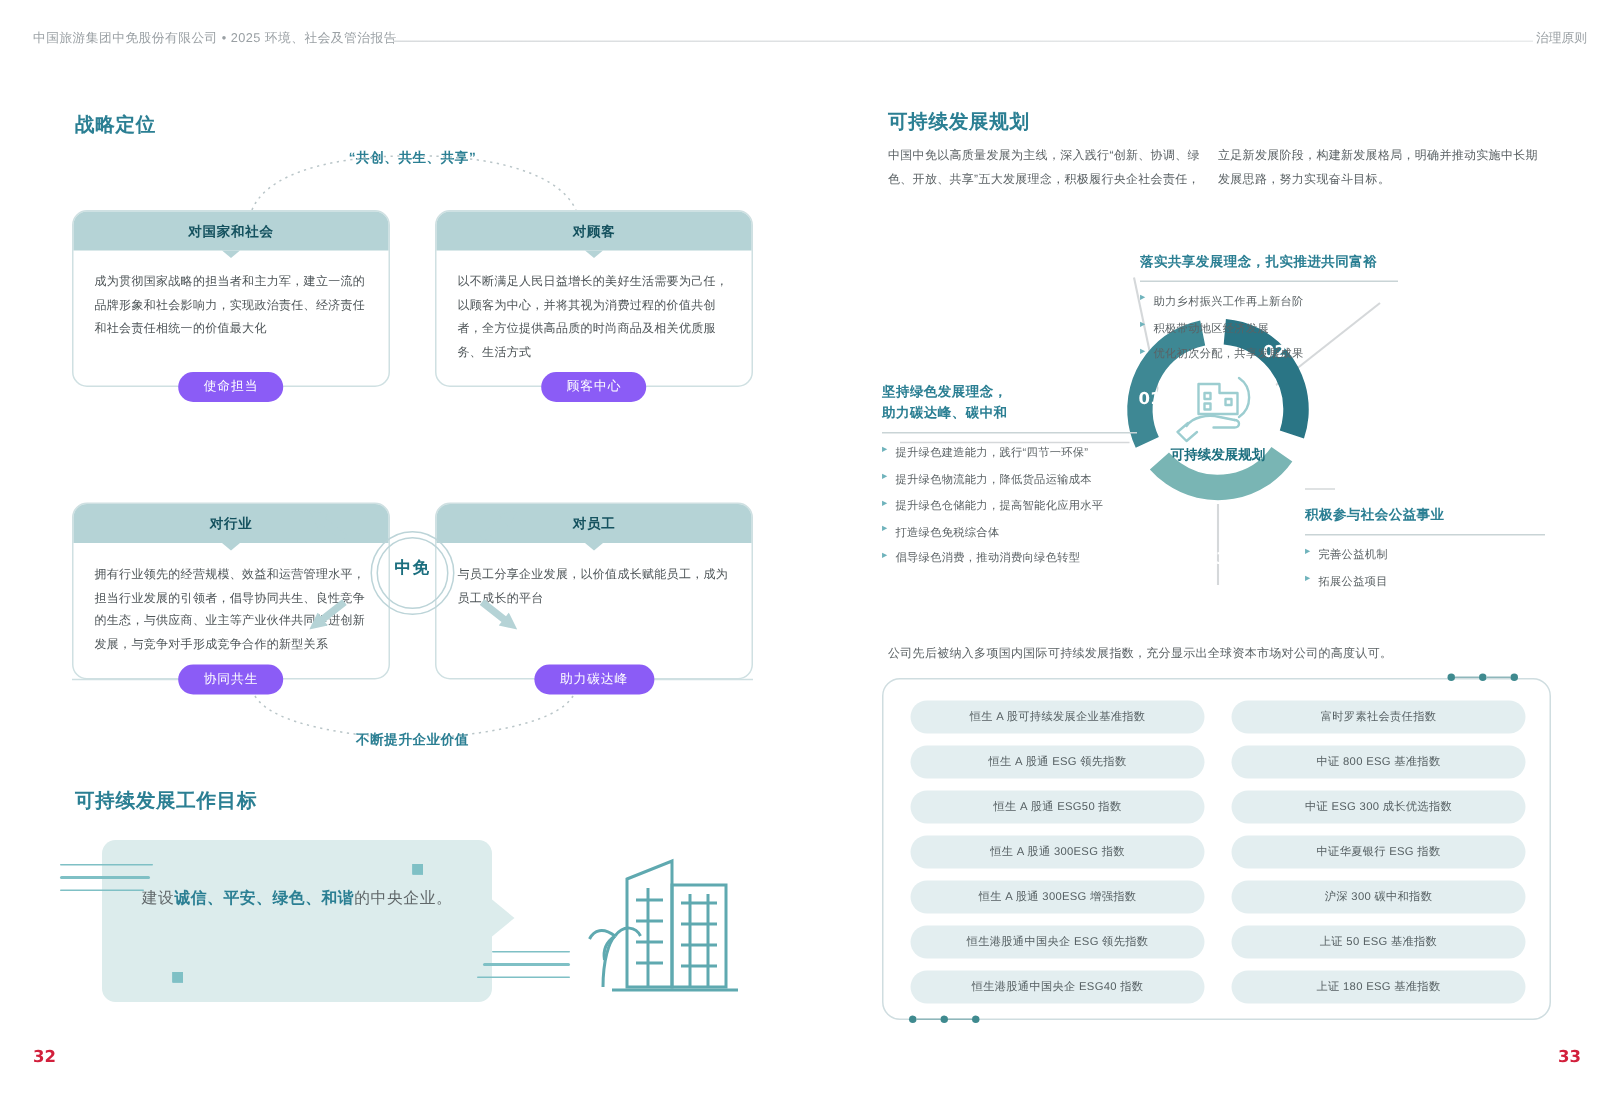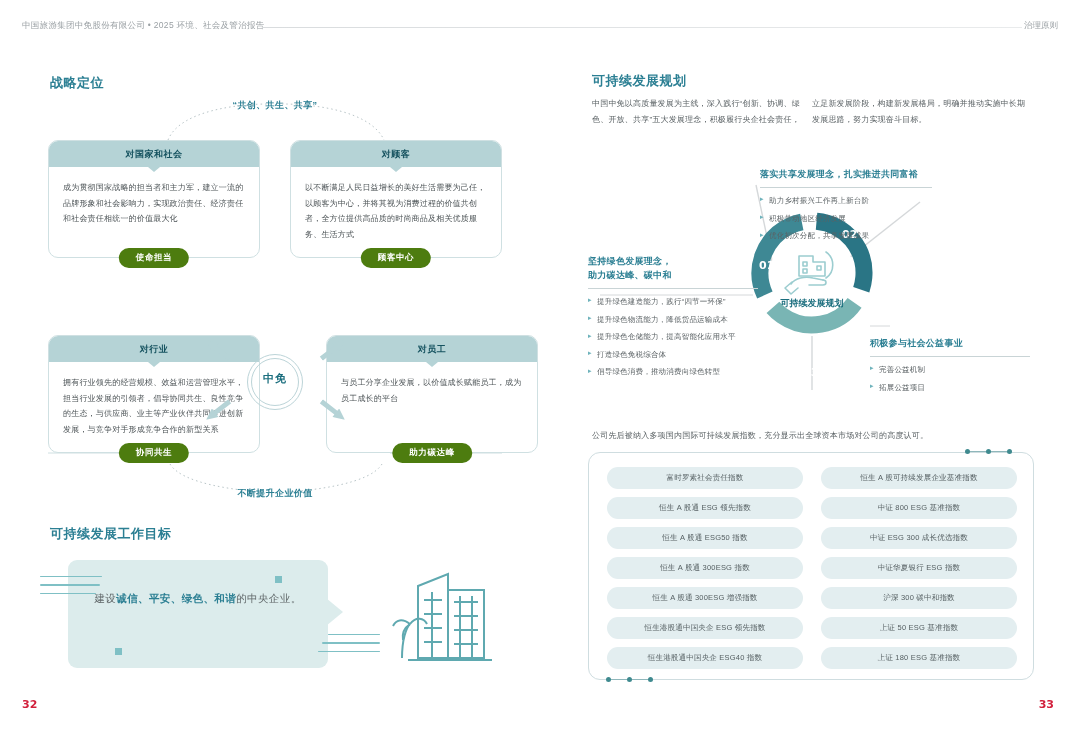--- a/index.html
+++ b/index.html
@@ -37,27 +37,27 @@
 
   .card { position:absolute; width:212px; border:1px solid #cfe0e2; border-radius:10px; background:#fff; }
   .card .cap { position:relative; height:26px; background:#b5d3d6; border-radius:9px 9px 0 0;
       display:flex; align-items:center; justify-content:center;
       font-size:9px; font-weight:bold; color:#15525f; letter-spacing:.5px; }
   .card .cap:after { content:""; position:absolute; left:50%; bottom:-5px; margin-left:-6px;
       width:0; height:0; border-left:6px solid transparent; border-right:6px solid transparent;
       border-top:5px solid #b5d3d6; }
   .card .body { padding:13px 14px 12px 14px; font-size:8px; line-height:1.95; color:#4d5457; letter-spacing:.2px; }
   .pill { position:absolute; left:50%; transform:translateX(-50%); bottom:-11px;
-      background:#4d7c0f; color:#fff; font-size:8.5px; font-weight:bold; letter-spacing:.6px;
+      background:#8b5cf6; color:#fff; font-size:8.5px; font-weight:normal; letter-spacing:.6px;
       border-radius:11px; padding:4px 17px; white-space:nowrap; }
 
   #card-country { left:8px;   top:48px;  height:118px; }
   #card-customer{ left:250px; top:48px;  height:118px; }
   #card-industry{ left:8px;   top:243px; height:118px; }
-  #card-staff   { left:250px; top:243px; height:118px;margin-left:36px; }
+  #card-staff   { left:250px; top:243px; height:118px; }
 
   .hub { position:absolute; left:195px; top:250px; width:80px; height:80px; }
   .hub .ring-o { position:absolute; left:0; top:0; width:56px; height:56px; margin:12px;
       border:1.2px solid #bcd4d8; border-radius:50%; }
   .hub .ring-i { position:absolute; left:16px; top:16px; width:48px; height:48px;
       border:1.2px solid #bcd4d8; border-radius:50%; }
   .hub .lbl { position:absolute; left:0; top:29px; width:80px; text-align:center;
       font-size:11px; font-weight:bold; color:#1b6e7e; letter-spacing:1px; }
 
   .arrow { position:absolute; width:30px; height:11px; background:#b5d3d6; }
@@ -326,22 +326,22 @@
           <li>完善公益机制</li>
           <li>拓展公益项目</li>
         </ul>
       </div>
     </div>
 
     <div id="idx-note">公司先后被纳入多项国内国际可持续发展指数，充分显示出全球资本市场对公司的高度认可。</div>
 
     <div id="idx-card">
       <div class="idx-grid">
+        <div class="idx-item">恒生 A 股可持续发展企业基准指数</div>
         <div class="idx-item">富时罗素社会责任指数</div>
-        <div class="idx-item">恒生 A 股可持续发展企业基准指数</div>
         <div class="idx-item">恒生 A 股通 ESG 领先指数</div>
         <div class="idx-item">中证 800 ESG 基准指数</div>
         <div class="idx-item">恒生 A 股通 ESG50 指数</div>
         <div class="idx-item">中证 ESG 300 成长优选指数</div>
         <div class="idx-item">恒生 A 股通 300ESG 指数</div>
         <div class="idx-item">中证华夏银行 ESG 指数</div>
         <div class="idx-item">恒生 A 股通 300ESG 增强指数</div>
         <div class="idx-item">沪深 300 碳中和指数</div>
         <div class="idx-item">恒生港股通中国央企 ESG 领先指数</div>
         <div class="idx-item">上证 50 ESG 基准指数</div>

